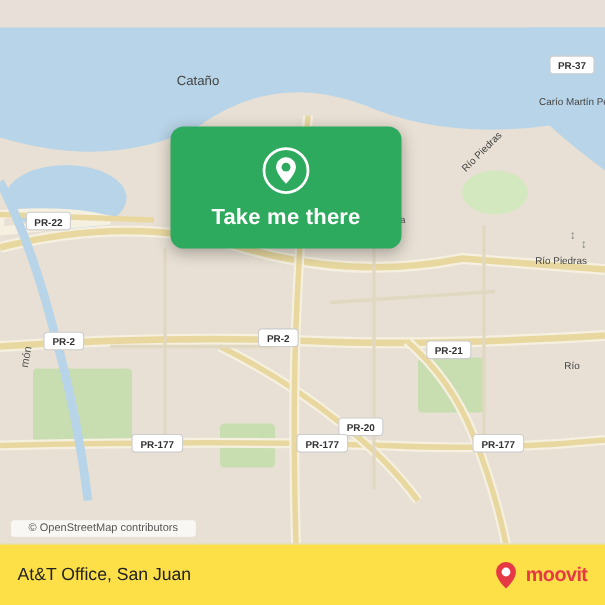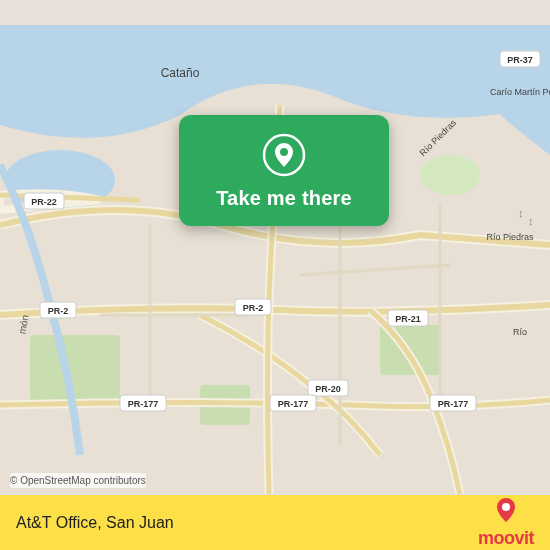--- a/index.html
+++ b/index.html
@@ -34,21 +34,20 @@
       left: 155px;
       width: 210px;
       background-color: #2eaa5e;
       border-radius: 12px;
       padding: 18px 20px 16px 20px;
       display: flex;
       flex-direction: column;
       align-items: center;
       cursor: pointer;
       box-shadow: 0 4px 14px rgba(0,0,0,0.3);
-      margin-left: 24px;
     }
 
     .location-pin-icon {
       width: 44px;
       height: 44px;
       margin-bottom: 10px;
     }
 
     .take-me-label {
       color: #fff;
@@ -74,21 +73,20 @@
     .location-title {
       font-size: 16px;
       font-weight: 500;
       color: #222;
     }
 
     .moovit-logo {
       display: flex;
       align-items: center;
       gap: 4px;
-      flex-direction: column;
     }
 
     .moovit-pin {
       width: 28px;
       height: 28px;
     }
 
     .moovit-text {
       font-size: 18px;
       font-weight: 700;
@@ -97,21 +95,21 @@
     }
 
     
     .attribution {
       position: absolute;
       bottom: 62px;
       left: 10px;
       font-size: 10px;
       color: #555;
       background: rgba(255,255,255,0.75);
-      padding: 2px 0;
+      padding: 2px 16px;
       border-radius: 3px;
     }
   </style>
 </head>
 <body>
 
 <div id="map-container">
 
   <svg class="map-svg" viewBox="0 0 550 500" xmlns="http://www.w3.org/2000/svg">
 

